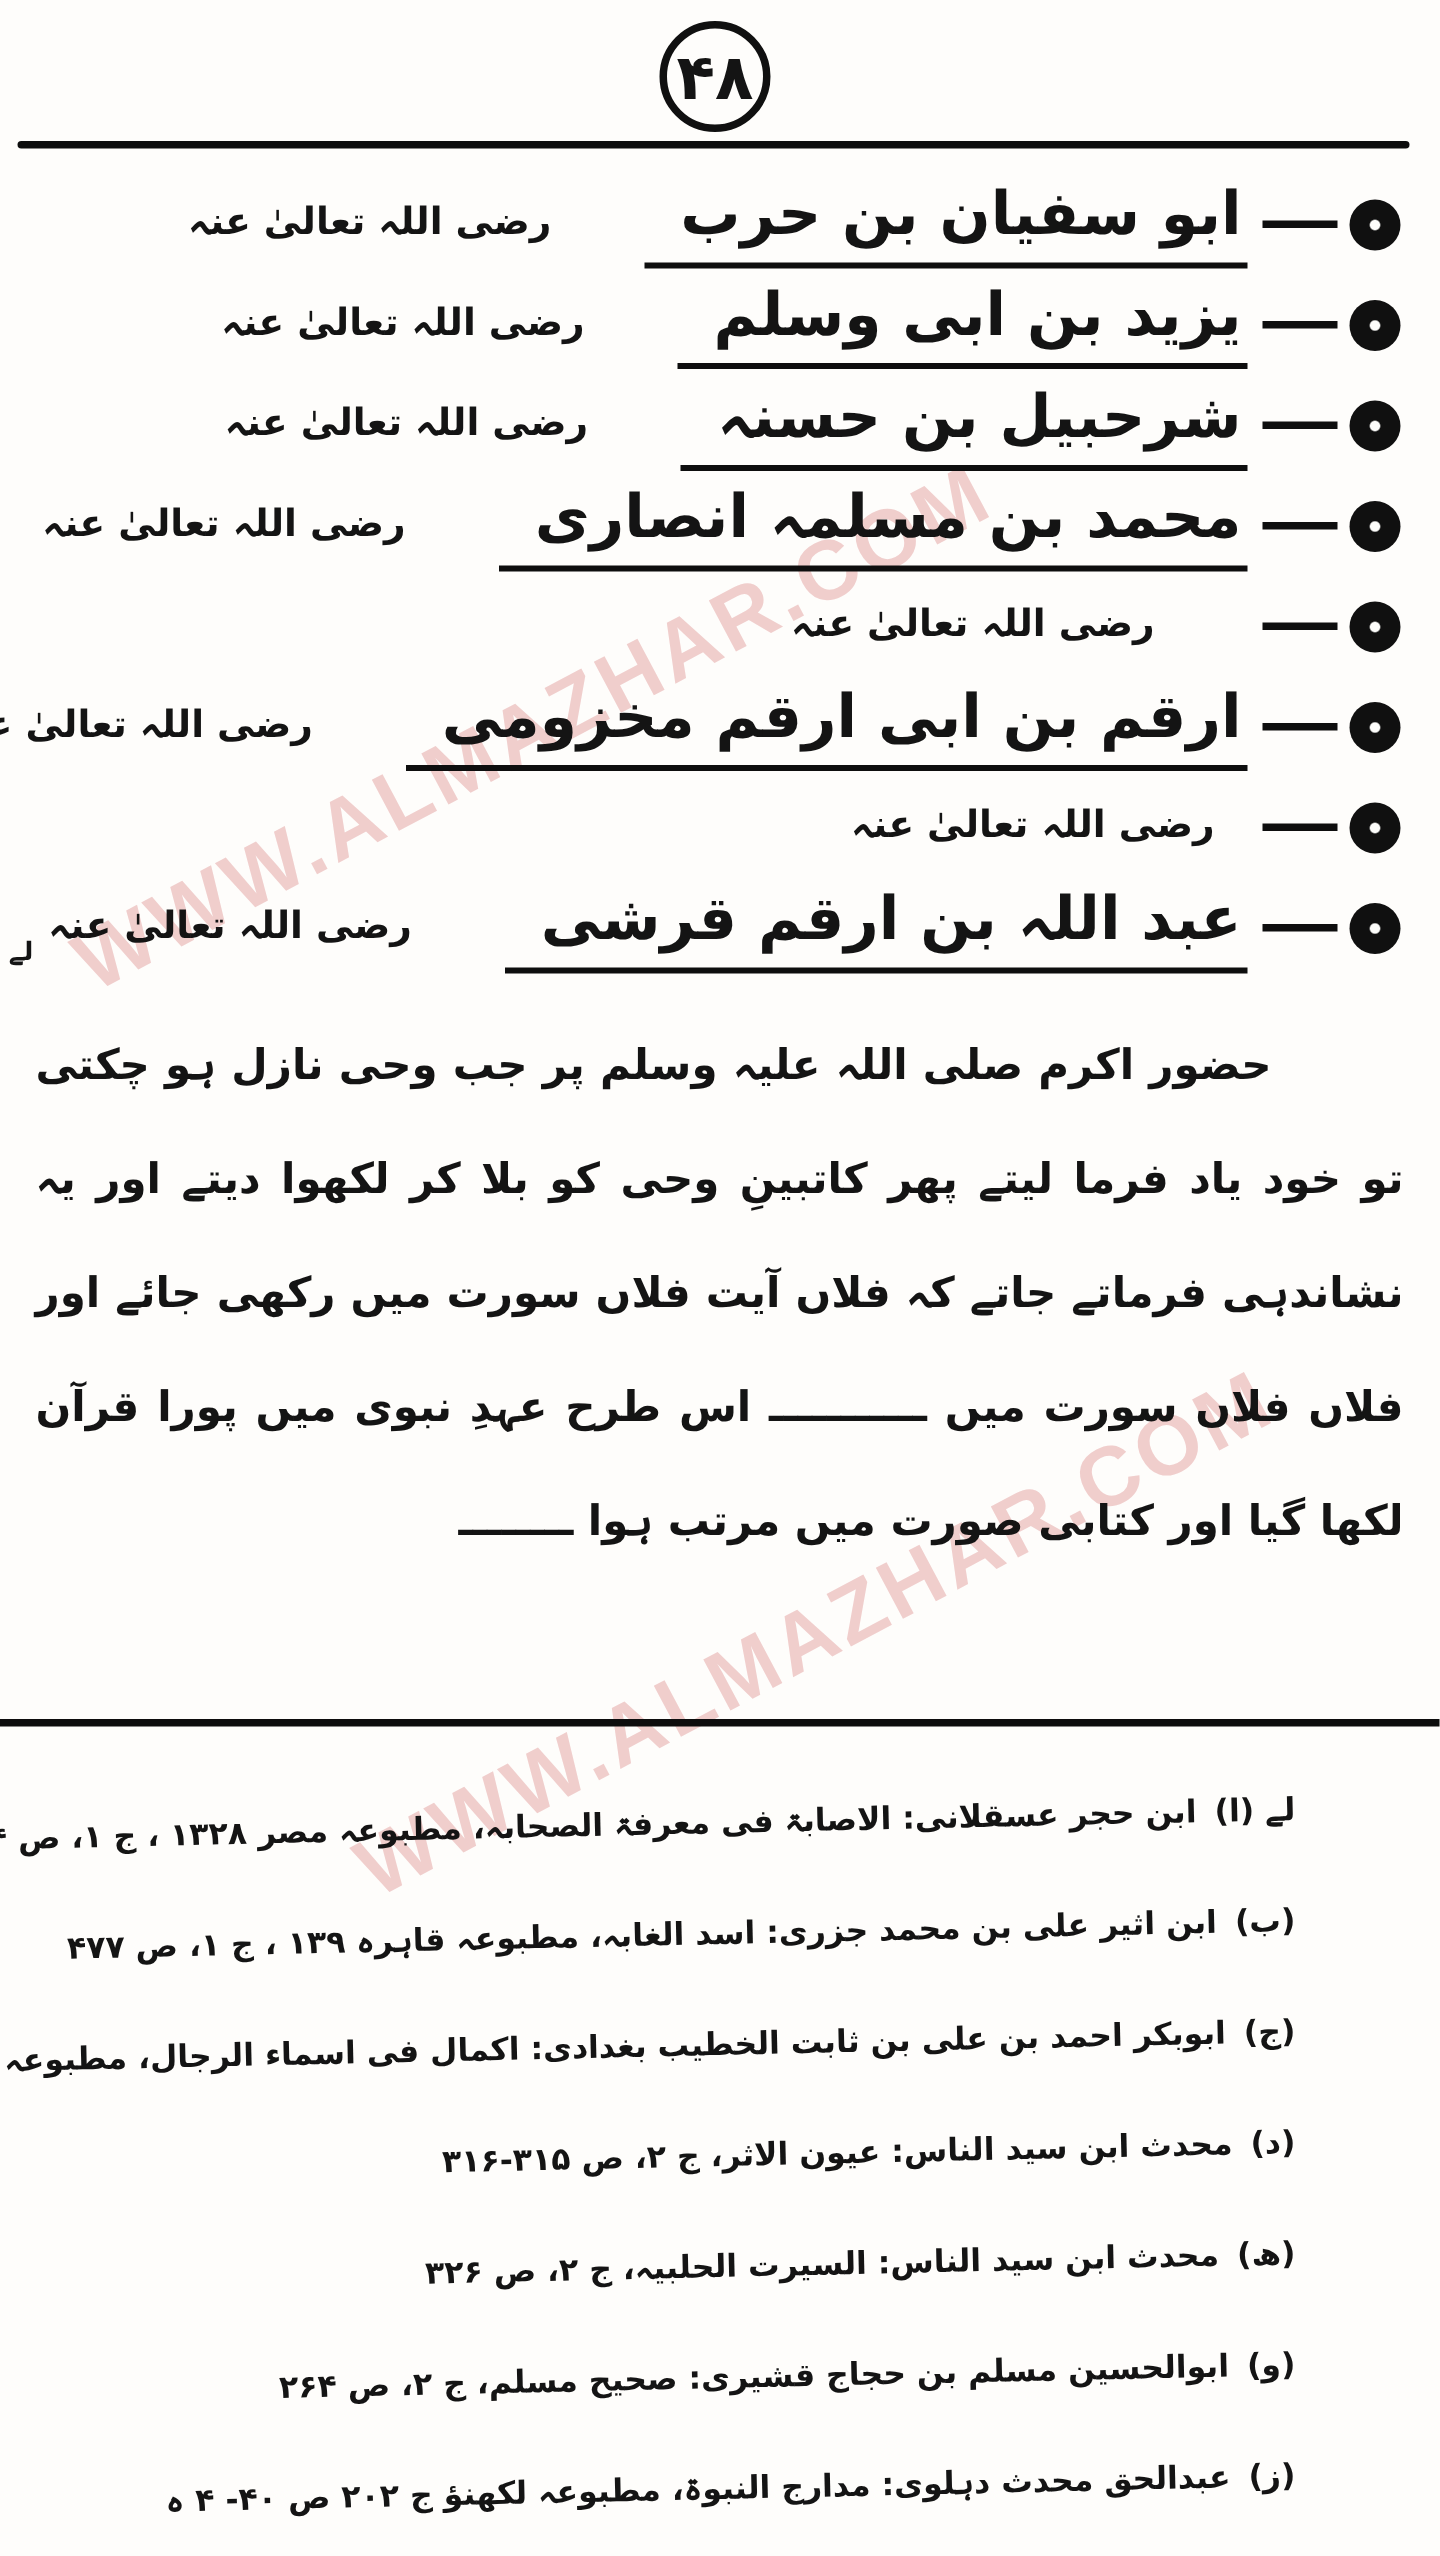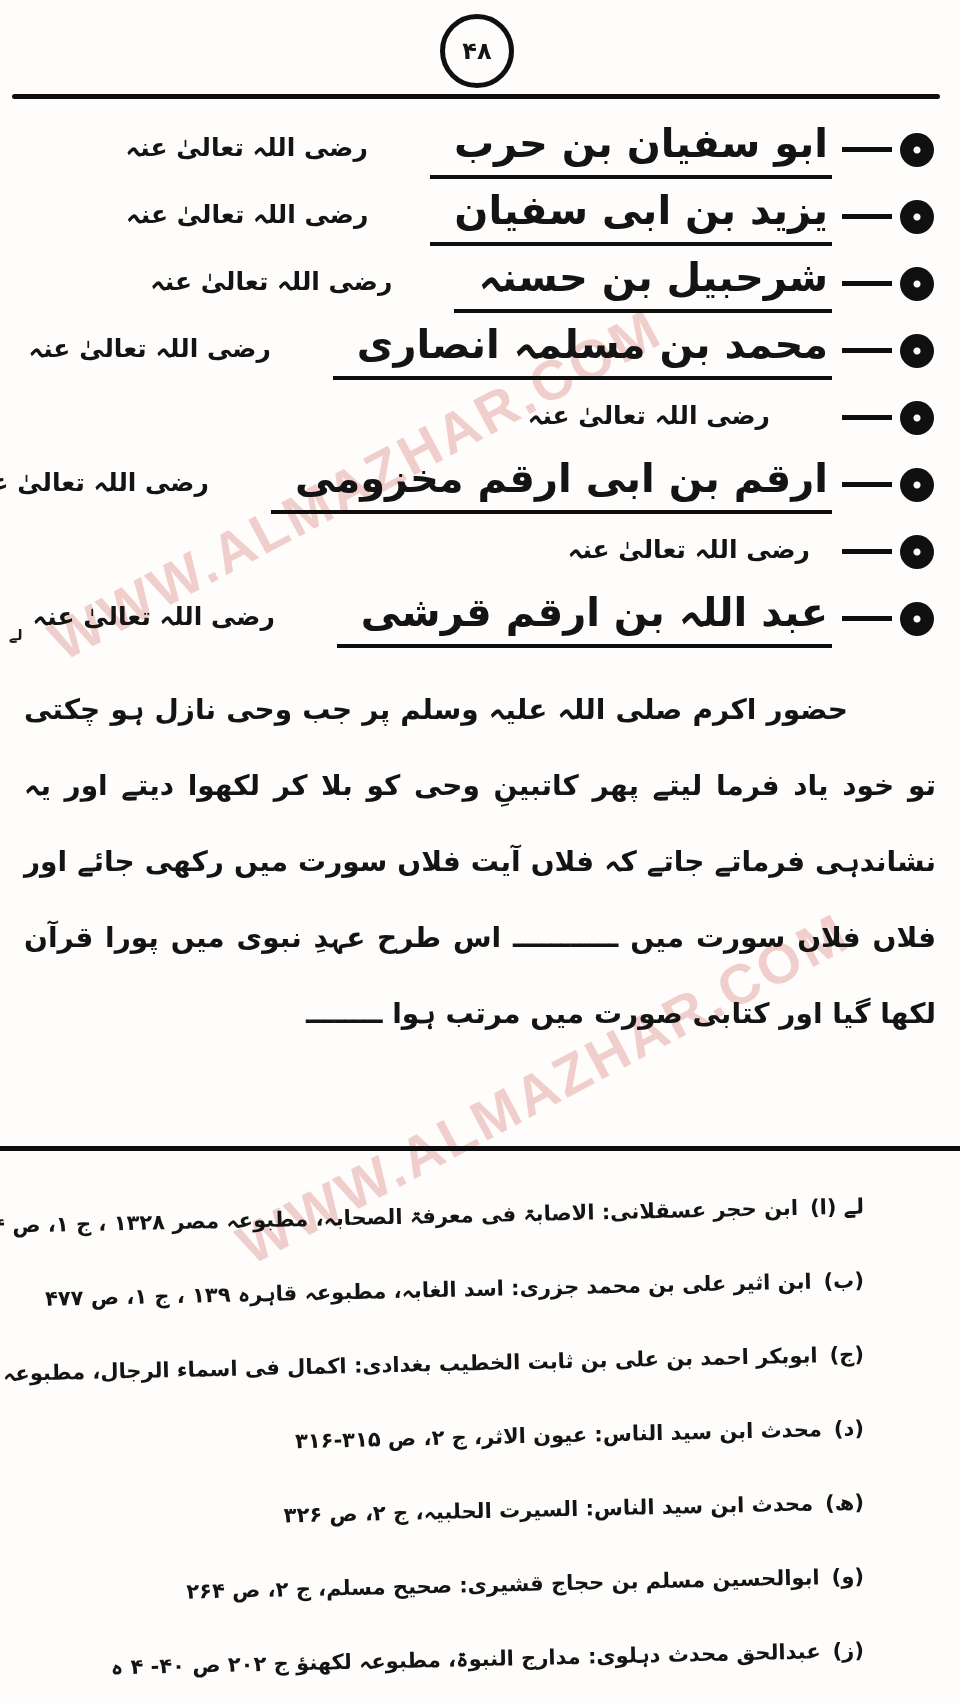--- a/index.html
+++ b/index.html
@@ -17,41 +17,41 @@
     transform:rotate(-28deg);
   }
   .wm1{top:452px;left:14px;}
   .wm2{top:1056px;left:202px;}
   .content{position:relative;z-index:1;}
   
   .badge{
     position:absolute;top:14px;left:440px;width:64px;height:64px;
     border:5px solid #101010;border-radius:50%;
     display:flex;align-items:center;justify-content:center;
-    font-size:24px;font-weight:bold;
+    font-size:42px;font-weight:bold;
   }
   
   .rule{position:absolute;background:#0d0d0d;height:5px;}
   .top-rule{top:94px;left:12px;width:928px;border-radius:3px;}
   .fn-rule{top:1146px;left:0;width:960px;}
   
   .list{position:absolute;top:116px;right:26px;left:26px;}
   .row{display:flex;align-items:center;height:67px;}
   .bullet{
     flex:0 0 auto;width:34px;height:34px;border-radius:50%;
     background:radial-gradient(circle at 50% 50%, #fdfdfb 0 3px, #101010 4px 100%);
   }
   .dash{flex:0 0 auto;width:50px;border-top:5px solid #0e0e0e;margin:0 8px 0 10px;}
   .cname{
     font-size:40px;font-weight:bold;white-space:nowrap;
     border-bottom:4px solid #0e0e0e;padding:0 4px 9px 24px;
   }
   .rady{font-size:25px;font-weight:bold;white-space:nowrap;margin-right:62px;padding-bottom:4px;}
   .row-wide .rady{margin-right:22px;}
-  .fn-mark{font-size:14px;vertical-align:super;font-weight:bold;margin-right:10px;margin-top:32px;}
+  .fn-mark{font-size:17px;vertical-align:super;font-weight:bold;margin-right:10px;margin-top:32px;}
   
   .para{
     position:absolute;top:672px;right:24px;left:24px;margin:0;
     font-size:28px;font-weight:bold;line-height:76px;
     text-align:justify;text-indent:88px;
   }
   
   .footnotes{position:absolute;top:1178px;right:0;left:0;}
   .fn-row{
     display:flex;align-items:center;gap:12px;justify-content:flex-start;
@@ -83,21 +83,21 @@
       <div class="row">
         <span class="bullet"></span>
         <span class="dash"></span>
         <span class="cname">ابو سفیان بن حرب</span>
         <span class="rady">رضی اللہ تعالیٰ عنہ</span>
       </div>
 
       <div class="row">
         <span class="bullet"></span>
         <span class="dash"></span>
-        <span class="cname">یزید بن ابی سفیان</span>
+        <span class="cname">یزید بن ابی وسلم</span>
         <span class="rady">رضی اللہ تعالیٰ عنہ</span>
       </div>
 
       <div class="row">
         <span class="bullet"></span>
         <span class="dash"></span>
         <span class="cname">شرحبیل بن حسنہ</span>
         <span class="rady">رضی اللہ تعالیٰ عنہ</span>
       </div>
 

